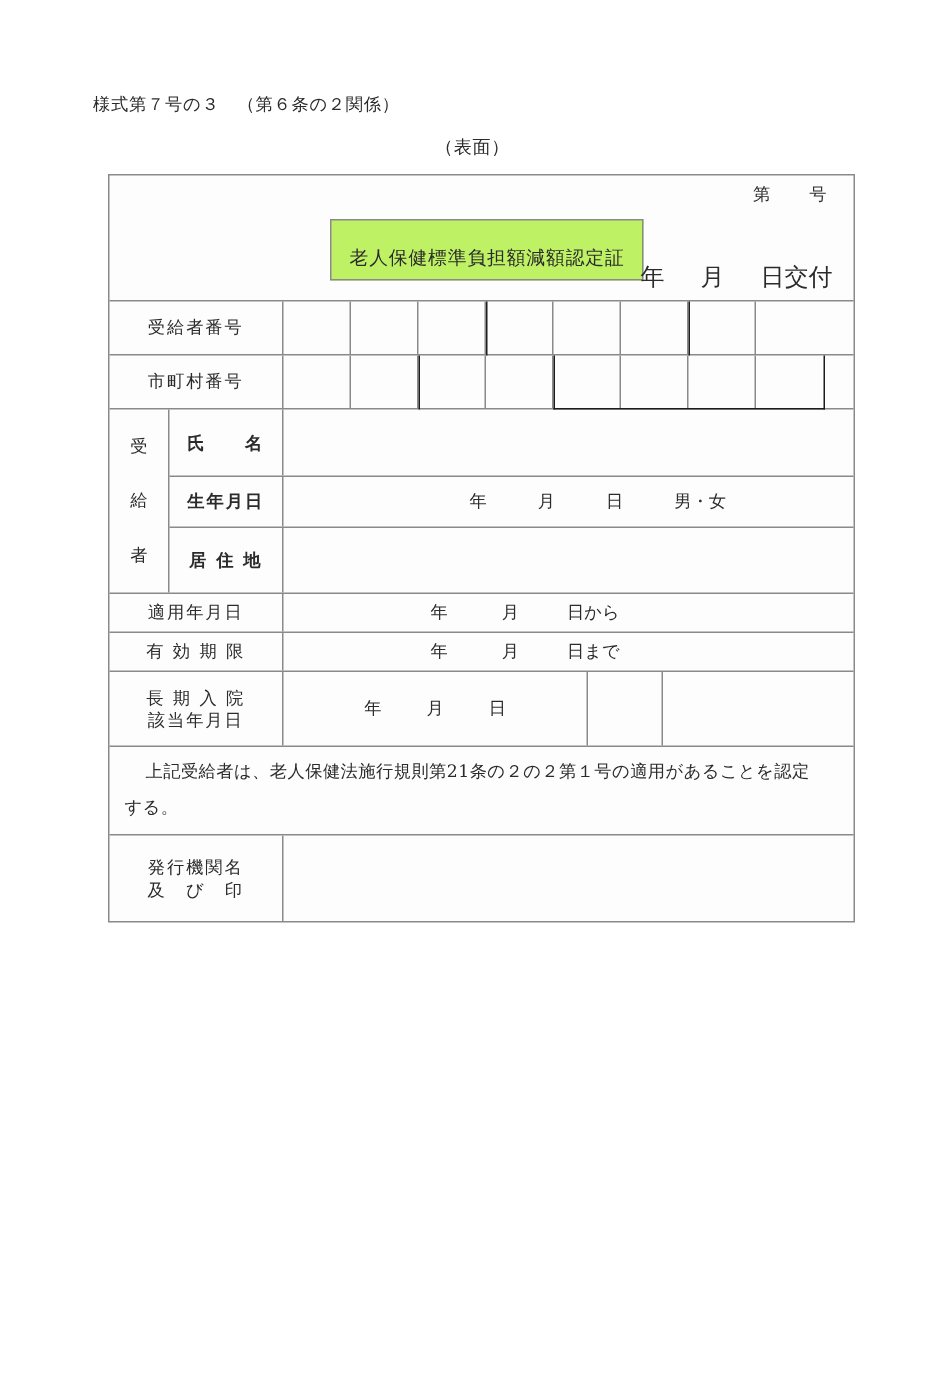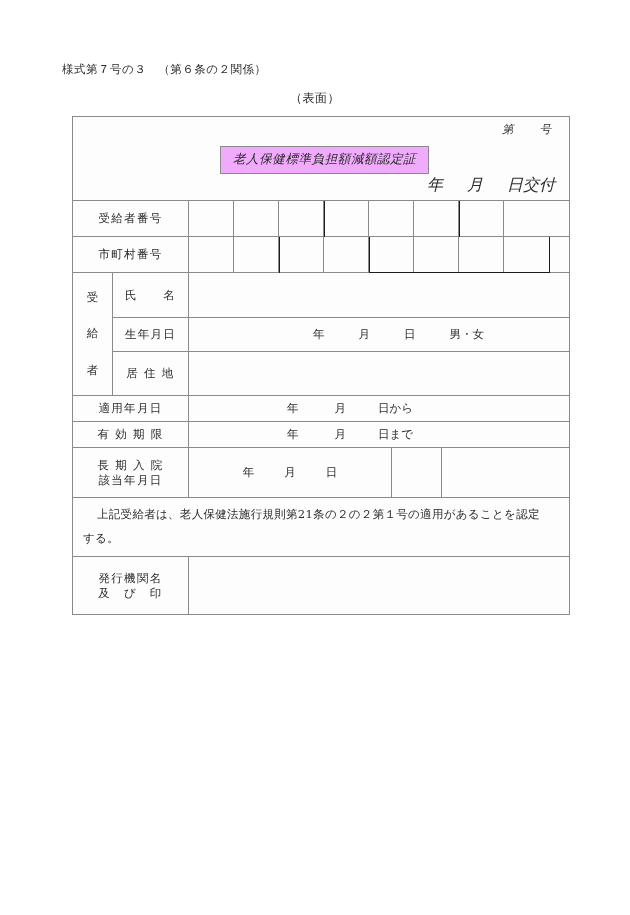--- a/index.html
+++ b/index.html
@@ -55,40 +55,39 @@
     border-top: 1px solid #8a8a8a;
     box-sizing: border-box;
   }
   .row:first-child { border-top: none; }
 
   
   .masthead {
     position: relative;
     height: 83px;
     box-sizing: border-box;
-    font-style: italic;
   }
   .issue-no {
     position: absolute;
     right: 18px;
     top: 5px;
     font-size: 11.5px;
     white-space: nowrap;
   }
   .issue-no .sp { display: inline-block; width: 26px; }
   .cert-title-box {
     position: absolute;
     left: 147px;
     top: 29px;
     border: 1px solid #8a8a8a;
-    padding: 4px 12px 5px 12px;
+    padding: 17px 12px 5px 12px;
     font-size: 12.5px;
     letter-spacing: 0.6px;
     white-space: nowrap;
-    background: #f0abfc;
+    background: #bef264;
   }
   .issue-date {
     position: absolute;
     right: 14px;
     bottom: 4px;
     font-size: 16px;
     white-space: nowrap;
     margin-left: 42px;
   }
   .issue-date .sp { display: inline-block; width: 24px; }
@@ -165,20 +164,21 @@
   .sub-label {
     width: 76px;
     min-width: 76px;
     box-sizing: border-box;
     border-right: 1px solid #8a8a8a;
     display: flex;
     align-items: center;
     justify-content: center;
     font-size: 11.5px;
     letter-spacing: 1.3px;
+    font-weight: bold;
   }
   .sub-field {
     flex: 1;
     display: flex;
     align-items: center;
     font-size: 11.5px;
     padding-left: 6px;
   }
   .h-name  { height: 44px; }
   .h-birth { height: 34px; gap: 32px; }

